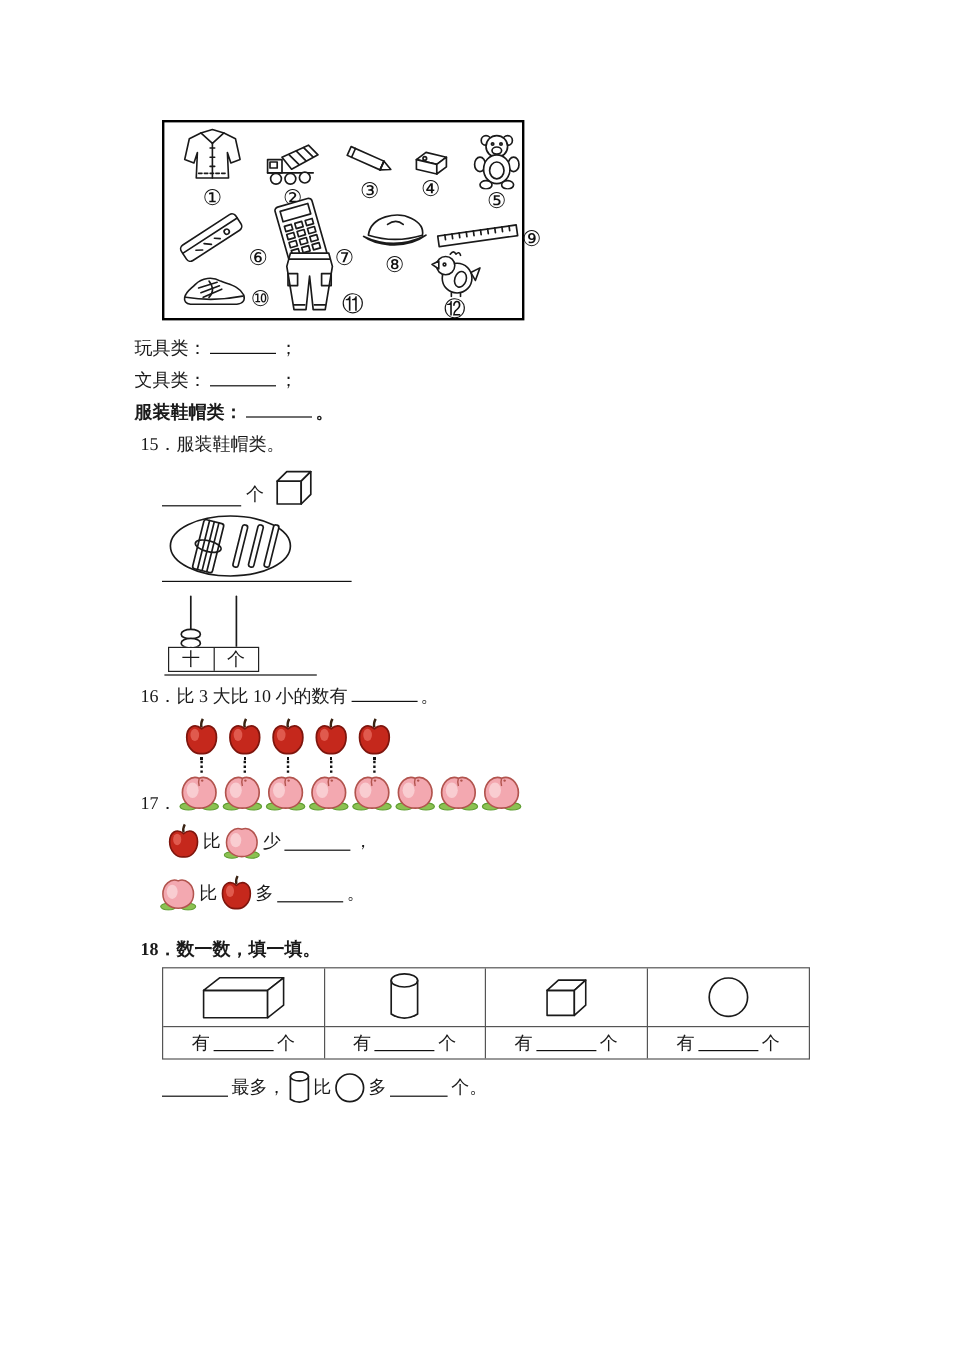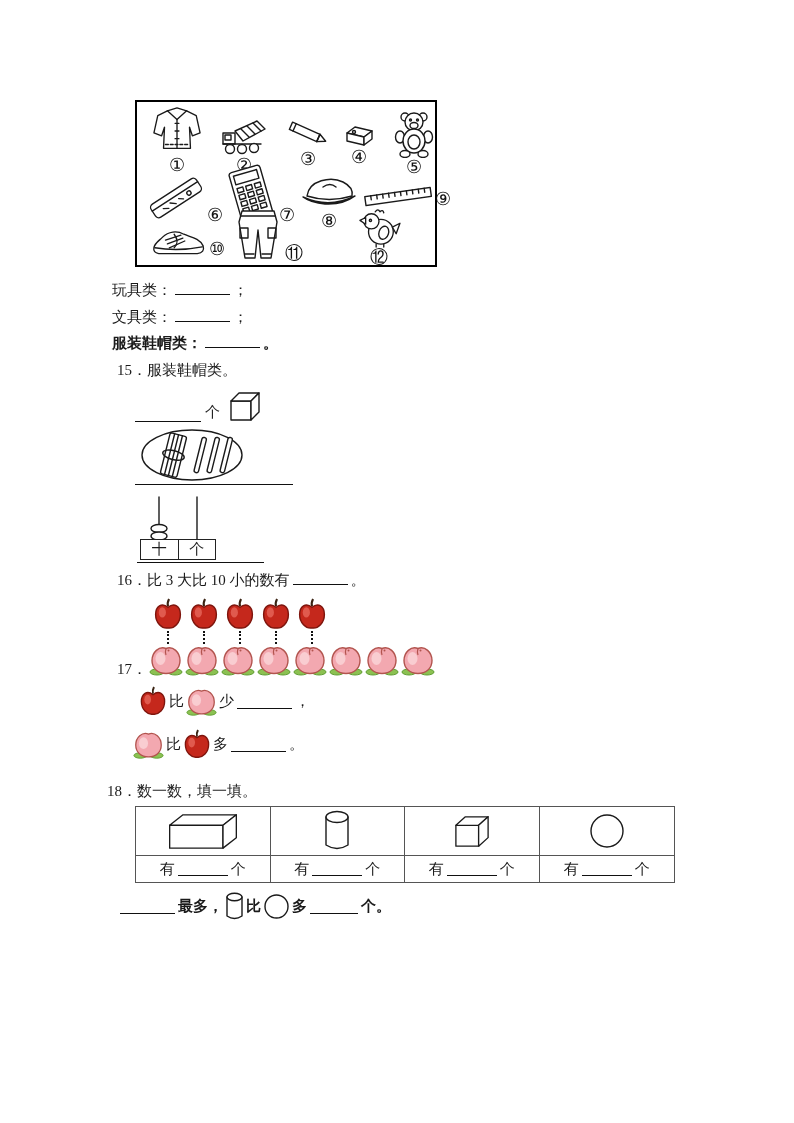--- a/index.html
+++ b/index.html
@@ -440,21 +440,21 @@
           <path d="M14 8 C13 5 14 3 15 1" stroke="#3a2313" stroke-width="2" fill="none"></path>
           <path d="M14 9 C8 4 2 8 2 16 C2 24 8 30 14 29 C20 30 26 24 26 16 C26 8 20 4 14 9 Z" fill="#c5281c" stroke="#7e150d" stroke-width="1.4"></path>
           <ellipse cx="8.5" cy="14" rx="3.5" ry="5" fill="#e05a4e"></ellipse>
         </svg>
       </span>
     <span>多</span>
     <span class="blank w55"></span>
     <span>。</span>
   </div>
 
-  <div class="abs txtline" style="left:107px;top:782px;">
+  <div class="abs txtline" style="left:117px;top:782px;font-weight:bold;">
     <span>18．</span>
     <span>数一数，填一填。</span>
   </div>
 
   <div class="abs shape-table" style="left:135px;top:806px;">
     <div class="shape-cell">
       <svg class="lineart" width="74" height="40" viewBox="0 0 74 42">
         <rect class="f" x="2" y="15" width="56" height="24"></rect>
         <polygon class="f" points="2,15 16,4 72,4 58,15"></polygon>
         <polygon class="f" points="58,15 72,4 72,28 58,39"></polygon>
@@ -493,21 +493,21 @@
       <span class="blank w50"></span>
       <span>个</span>
     </div>
     <div class="count-cell">
       <span>有</span>
       <span class="blank w50"></span>
       <span>个</span>
     </div>
   </div>
 
-  <div class="abs sent" style="left:120px;top:892px;font-weight:bold;">
+  <div class="abs sent" style="left:135px;top:892px;">
     <span class="blank w55" style="margin-left:0;"></span>
     <span>最多，</span>
     <span class="fr">
       <svg class="lineart" width="19" height="29" viewBox="0 0 19 29">
           <path class="f" d="M2 5 L2 24 Q9.5 29 17 24 L17 5"></path>
           <ellipse class="f" cx="9.5" cy="5" rx="7.5" ry="3.8"></ellipse>
         </svg>
     </span>
     <span>比</span>
     <span class="fr">

